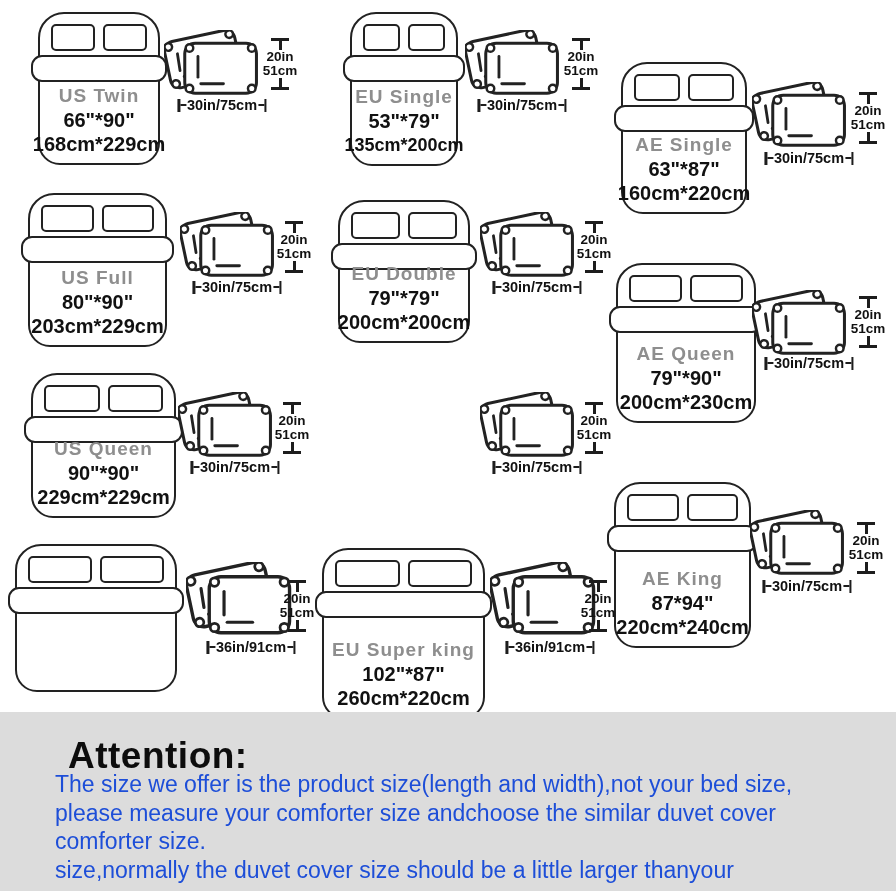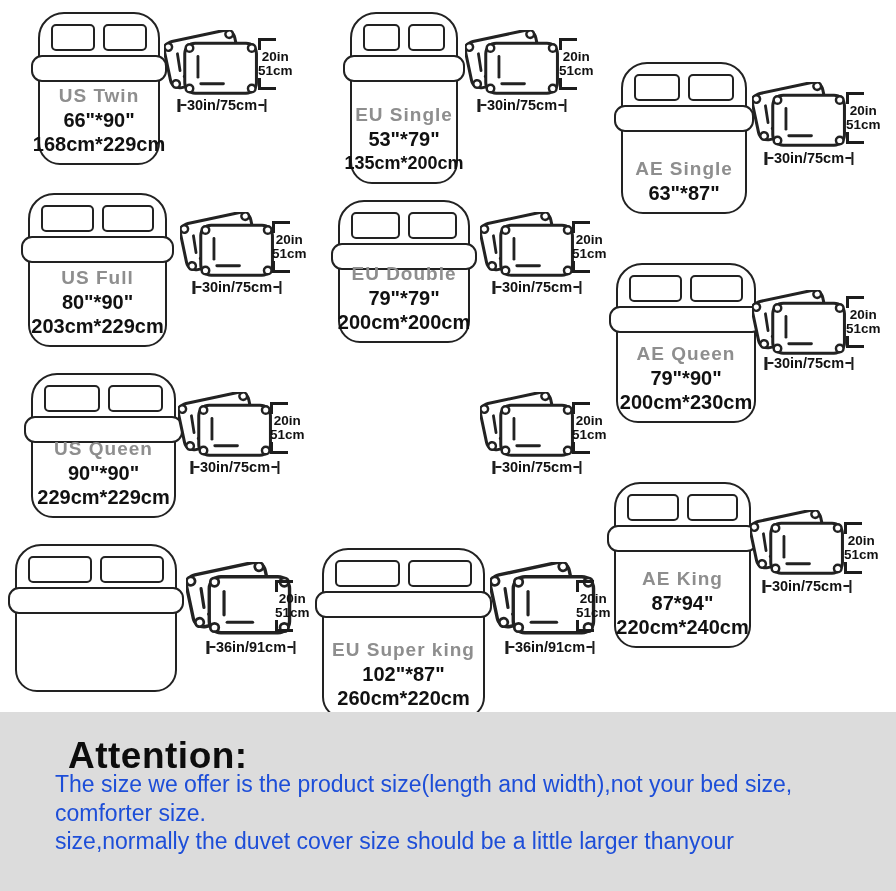--- a/index.html
+++ b/index.html
@@ -20,21 +20,21 @@
   }
   .bed-text{position:absolute;left:-13px;right:-13px;bottom:8px;text-align:center;white-space:nowrap;}
   .bname{font-size:19px;font-weight:bold;color:#8e8e8e;letter-spacing:1px;line-height:22px;}
   .bin{font-size:20px;font-weight:bold;line-height:22px;margin-top:2px;}
   .bcm{font-size:20px;font-weight:bold;line-height:22px;margin-top:2px;}
   .bed.narrow .bcm{font-size:18px;}
   
   .pillow-slot{position:absolute;}
   .pillow-slot svg{display:block;width:100%;height:auto;}
   
-  .vdim{position:absolute;width:44px;display:flex;flex-direction:column;align-items:flex-start;}
+  .vdim{position:absolute;width:44px;display:flex;flex-direction:column;align-items:center;}
   .vcap{width:18px;height:3px;background:#1d1d1d;}
   .vline{width:3px;height:9px;background:#1d1d1d;}
   .vtext{font-weight:bold;font-size:13.5px;line-height:14px;text-align:center;color:#111;}
   .vtext span{display:block;}
   
   .hdim{position:absolute;display:flex;align-items:center;transform:translateX(-50%);}
   .tickv{width:2.5px;height:13px;background:#1d1d1d;}
   .tickh{width:6px;height:2.5px;background:#1d1d1d;}
   .htext{font-weight:bold;font-size:14.5px;color:#111;padding:0 1px;white-space:nowrap;}
   
@@ -98,21 +98,21 @@
       <div class="vcap"></div>
   </div>
   <div class="hdim" style="left:222px;top:97px;">
     <span class="tickv"></span>
       <span class="tickh"></span>
     <span class="htext">30in/75cm</span>
     <span class="tickh"></span>
       <span class="tickv"></span>
   </div>
 
-  <div class="bed narrow" style="left:350px;top:12px;width:108px;height:172px;">
+  <div class="bed narrow" style="left:350px;top:12px;width:108px;height:154px;">
     <div class="pillows">
         <div class="bpillow"></div>
         <div class="bpillow"></div>
       </div>
     <div class="band"></div>
     <div class="bed-text">
       <div class="bname">EU Single</div>
       <div class="bin">53"*79"</div>
       <div class="bcm">135cm*200cm</div>
     </div>
@@ -159,20 +159,21 @@
 
   <div class="bed" style="left:621px;top:62px;width:126px;height:152px;">
     <div class="pillows">
         <div class="bpillow"></div>
         <div class="bpillow"></div>
       </div>
     <div class="band"></div>
     <div class="bed-text">
       <div class="bname">AE Single</div>
       <div class="bin">63"*87"</div>
+      <div class="bcm">160cm*220cm</div>
     </div>
   </div>
   <div class="pillow-slot" style="left:752px;top:82px;width:100px;">
   <svg viewBox="0 0 106 72">
     <g transform="rotate(-12 40 31)">
       <rect x="3" y="6" width="76" height="50" rx="10" fill="#fff" stroke="#222" stroke-width="3.2"></rect>
       <circle cx="8" cy="11" r="4" fill="#fff" stroke="#222" stroke-width="2.6"></circle>
       <circle cx="74" cy="11" r="4" fill="#fff" stroke="#222" stroke-width="2.6"></circle>
       <circle cx="8" cy="51" r="4" fill="#fff" stroke="#222" stroke-width="2.6"></circle>
       <circle cx="74" cy="51" r="4" fill="#fff" stroke="#222" stroke-width="2.6"></circle>
@@ -604,18 +605,19 @@
       <span class="tickh"></span>
     <span class="htext">36in/91cm</span>
     <span class="tickh"></span>
       <span class="tickv"></span>
   </div>
 
   <div class="attention">
     <h1>Attention:</h1>
     <div class="att-body">
       <div>The size we offer is the product size(length and width),not your bed size,</div>
+      <div>please measure your comforter size andchoose the similar duvet cover</div>
       <div>comforter size.</div>
       <div>size,normally the duvet cover size should be a little larger thanyour</div>
     </div>
   </div>
 
 </div>
 
 </body></html>

